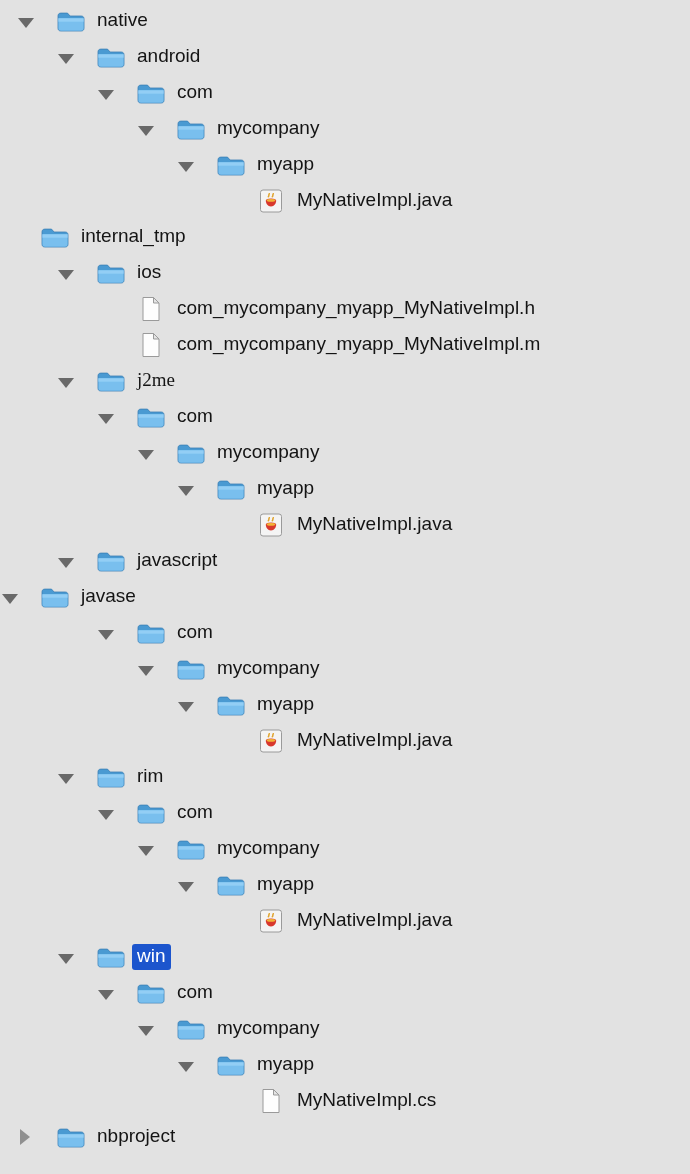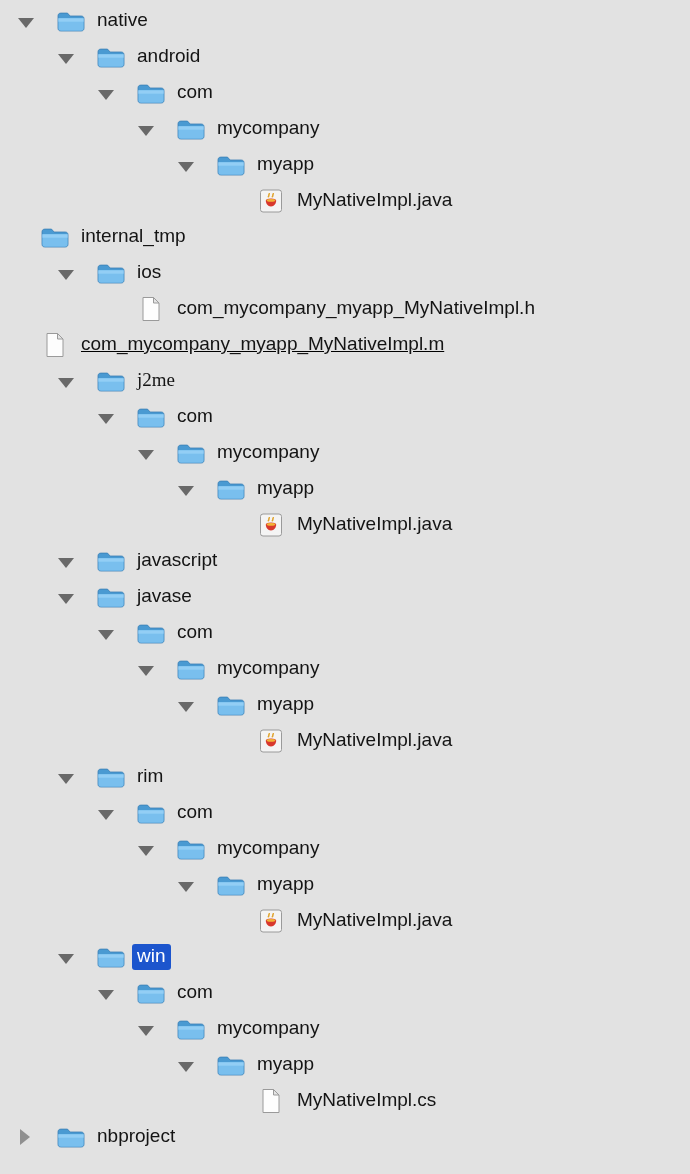--- a/index.html
+++ b/index.html
@@ -116,21 +116,21 @@
     <div class="row" style="padding-left: 96px;">
       <span class="expander none"></span>
       <span class="icon">
         <svg width="22" height="26" viewBox="0 0 22 26">
           <path d="M3 1.5 h10.5 L19 7 v17.5 H3 z" fill="#fdfdfd" stroke="#9a9a9a"></path>
           <path d="M13.5 1.5 L19 7 h-5.5 z" fill="#e4e4e4" stroke="#9a9a9a"></path>
         </svg>
       </span>
       <span class="label">com_mycompany_myapp_MyNativeImpl.h</span>
     </div>
-    <div class="row" style=" text-decoration: underline;">
+    <div class="row" style="padding-left: 96px;">
       <span class="expander none"></span>
       <span class="icon">
         <svg width="22" height="26" viewBox="0 0 22 26">
           <path d="M3 1.5 h10.5 L19 7 v17.5 H3 z" fill="#fdfdfd" stroke="#9a9a9a"></path>
           <path d="M13.5 1.5 L19 7 h-5.5 z" fill="#e4e4e4" stroke="#9a9a9a"></path>
         </svg>
       </span>
       <span class="label">com_mycompany_myapp_MyNativeImpl.m</span>
     </div>
     <div class="row" style="padding-left: 56px; font-family: Liberation Serif, serif;">
@@ -193,21 +193,21 @@
       <span class="expander down"></span>
       <span class="icon">
         <svg width="30" height="24" viewBox="0 0 30 24">
           <path d="M2 7 c0-1.8 1-2.9 2.9-2.9 h6.6 l2.6 2.9 h11 c1.9 0 2.9 1.1 2.9 2.9 v9.2 c0 1.8-1 2.9-2.9 2.9 H4.9 C3 22 2 20.9 2 19.1 z" fill="#4a9ad2" stroke="#3a7fb5" stroke-width="0.8"></path>
           <path d="M2.4 9.3 h25.2 v9.8 c0 1.6-1 2.6-2.7 2.6 H5.1 c-1.7 0-2.7-1-2.7-2.6 z" fill="#79bfee"></path>
           <path d="M2.4 9.3 h25.2 v3.4 H2.4 z" fill="#93cef5"></path>
         </svg>
       </span>
       <span class="label">javascript</span>
     </div>
-    <div class="row" style="padding-left: 56px;">
+    <div class="row" style="">
       <span class="expander down"></span>
       <span class="icon">
         <svg width="30" height="24" viewBox="0 0 30 24">
           <path d="M2 7 c0-1.8 1-2.9 2.9-2.9 h6.6 l2.6 2.9 h11 c1.9 0 2.9 1.1 2.9 2.9 v9.2 c0 1.8-1 2.9-2.9 2.9 H4.9 C3 22 2 20.9 2 19.1 z" fill="#4a9ad2" stroke="#3a7fb5" stroke-width="0.8"></path>
           <path d="M2.4 9.3 h25.2 v9.8 c0 1.6-1 2.6-2.7 2.6 H5.1 c-1.7 0-2.7-1-2.7-2.6 z" fill="#79bfee"></path>
           <path d="M2.4 9.3 h25.2 v3.4 H2.4 z" fill="#93cef5"></path>
         </svg>
       </span>
       <span class="label">javase</span>
     </div>

